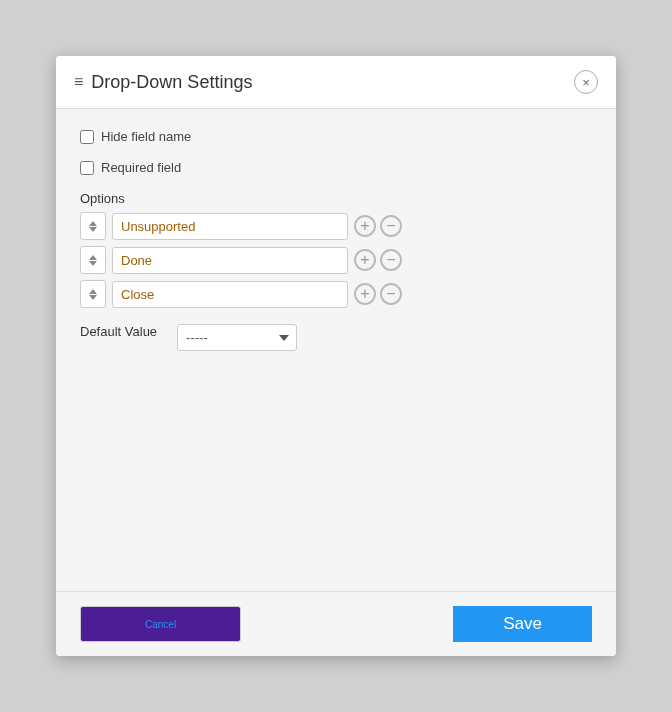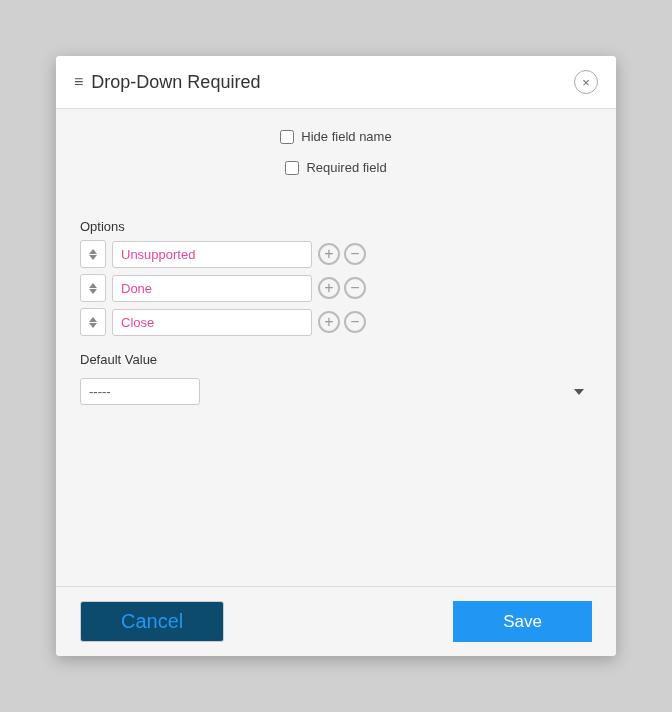--- a/index.html
+++ b/index.html
@@ -83,32 +83,30 @@
       background: #fff;
       width: 200px;
       outline: none;
     }
     .checkbox-row {
       display: flex;
       align-items: center;
       gap: 7px;
       font-size: 13px;
       color: #444;
-      justify-content: center;
     }
     .checkbox-row input[type="checkbox"] {
       width: 14px;
       height: 14px;
       cursor: pointer;
     }
     .options-section {
       display: flex;
       flex-direction: column;
       gap: 6px;
-      margin-top: 28px;
     }
     .options-label {
       font-size: 13px;
       color: #333;
     }
     .option-row {
       display: flex;
       align-items: center;
       gap: 6px;
     }
@@ -139,23 +137,23 @@
     .sort-btn .down-arrow {
       border-left: 4px solid transparent;
       border-right: 4px solid transparent;
       border-top: 5px solid #888;
     }
     .option-input {
       border: 1px solid #ccc;
       border-radius: 3px;
       padding: 5px 8px;
       font-size: 13px;
-      color: #ec4899;
-      background: #fff;
-      width: 200px;
+      color: #a16207;
+      background: #fff;
+      width: 236px;
       outline: none;
     }
     .add-remove-btns {
       display: flex;
       gap: 4px;
     }
     .circle-btn {
       width: 22px;
       height: 22px;
       border-radius: 50%;
@@ -165,22 +163,22 @@
       display: flex;
       align-items: center;
       justify-content: center;
       color: #999;
       font-size: 16px;
       line-height: 1;
       font-weight: 300;
     }
     .default-section {
       display: flex;
-      flex-direction: column;
-      gap: 11px;
+      flex-direction: row;
+      gap: 20px;
     }
     .default-select {
       border: 1px solid #ccc;
       border-radius: 3px;
       padding: 5px 8px;
       font-size: 13px;
       color: #555;
       background: #fff;
       width: 120px;
       cursor: pointer;
@@ -238,23 +236,23 @@
       background: #f5f5f5;
       border-top: 1px solid #ddd;
       padding: 14px 24px;
       display: flex;
       justify-content: space-between;
       border-radius: 0 0 4px 4px;
     }
     .cancel-btn {
       border: 1px solid #ccc;
       border-radius: 3px;
-      background: #0c4a6e;
-      padding: 8px 40px;
-      font-size: 20px;
+      background: #4c1d95;
+      padding: 8px 64px;
+      font-size: 10px;
       color: #2196F3;
       cursor: pointer;
     }
     .save-btn {
       border: none;
       border-radius: 0;
       background: #2196F3;
       padding: 8px 50px;
       font-size: 17px;
       color: #fff;
@@ -262,21 +260,21 @@
     }
   </style>
 </head>
 <body>
 
 <div class="dialog">
 
   <div class="dialog-header">
     <div class="dialog-title-area">
       <span class="dialog-title-icon">≡</span>
-      <span class="dialog-title">Drop-Down Required</span>
+      <span class="dialog-title">Drop-Down Settings</span>
     </div>
     <button class="close-btn">×</button>
   </div>
 
   <div class="dialog-body">
 
 
     <div class="checkbox-row">
       <input type="checkbox" style="">
       <span>Hide field name</span>

